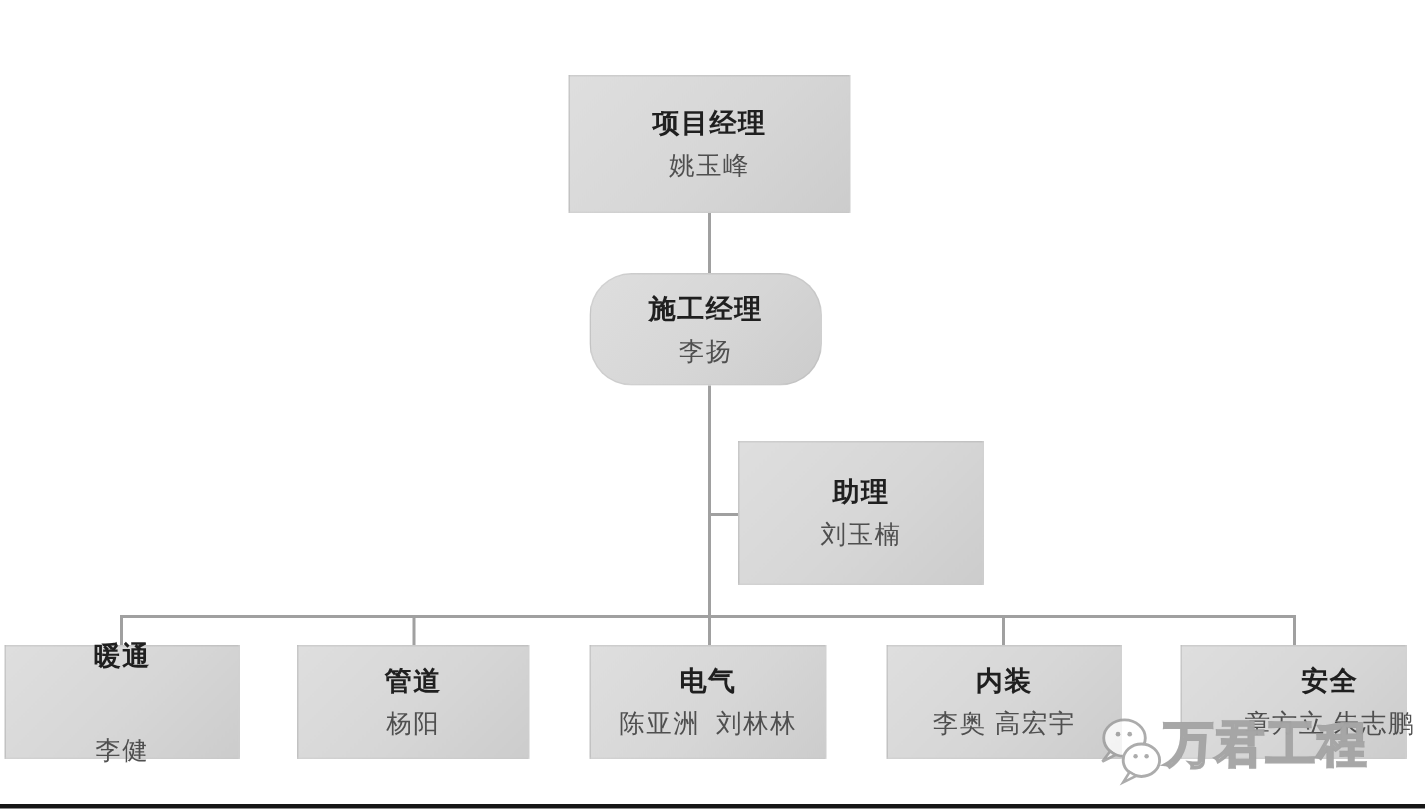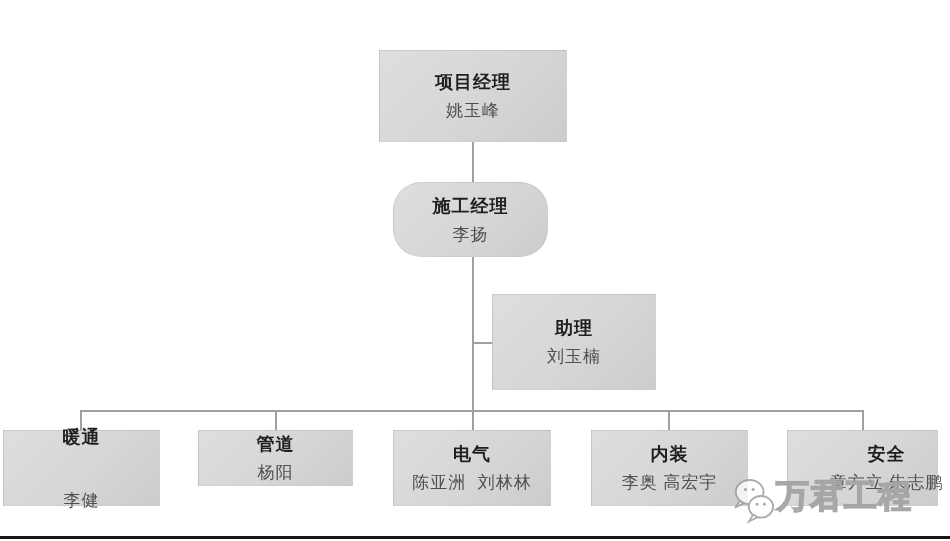--- a/index.html
+++ b/index.html
@@ -30,21 +30,21 @@
   .node-title {
     font-family: "Liberation Sans", sans-serif;
     font-weight: 700;
     font-size: 18px;
     color: #1f1f1f;
     letter-spacing: 1px;
     line-height: 1;
     white-space: nowrap;
   }
   .node-name {
-    font-family: Liberation Sans, sans-serif;
+    font-family: Liberation Serif, serif;
     font-weight: 400;
     font-size: 17px;
     color: #4f4f4f;
     letter-spacing: 1px;
     line-height: 1;
     white-space: pre;
   }
   
   .line {
     position: absolute;
@@ -119,21 +119,21 @@
   <div class="node" style="left:492px; top:294px; width:164px; height:96px;">
     <div class="node-title">助理</div>
     <div class="node-name">刘玉楠</div>
   </div>
 
   <div class="node" style="left:3px; top:430px; width:157px; height:76px;gap:46px;">
     <div class="node-title">暖通</div>
     <div class="node-name">李健</div>
   </div>
 
-  <div class="node" style="left:198px; top:430px; width:155px; height:56px;">
+  <div class="node" style="left:198px; top:430px; width:155px; height:76px;">
     <div class="node-title">管道</div>
     <div class="node-name">杨阳</div>
   </div>
 
   <div class="node" style="left:393px; top:430px; width:158px; height:76px;">
     <div class="node-title">电气</div>
     <div class="node-name">陈亚洲  刘林林</div>
   </div>
 
   <div class="node" style="left:591px; top:430px; width:157px; height:76px;">

